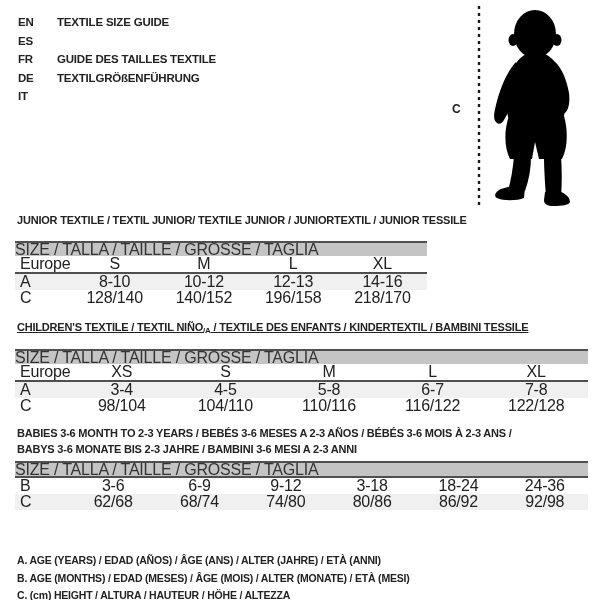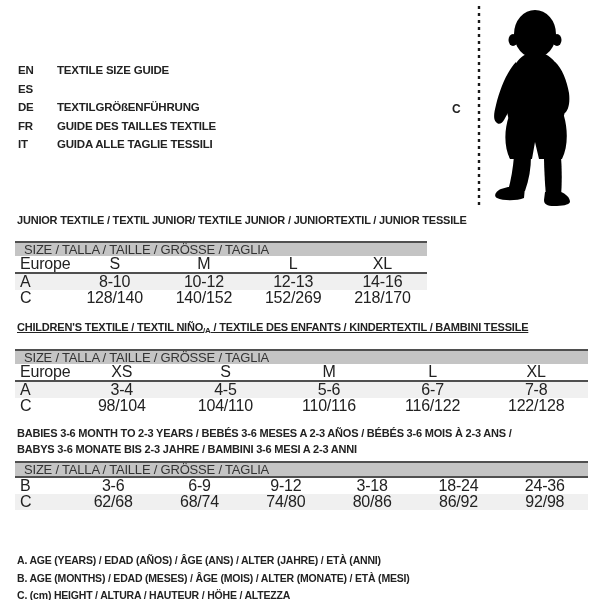--- a/index.html
+++ b/index.html
@@ -1,38 +1,38 @@
 <!DOCTYPE html>
 <html><head>
 <meta charset="utf-8">
 <style>
   html,body{margin:0;padding:0;background:#fff;}
   .page{
     position:relative;width:600px;height:600px;background:#ffffff;overflow:hidden;
     font-family:"Liberation Sans",sans-serif;color:#222;letter-spacing:-0.2px;
   }
   
-  .lang{position:absolute;left:18px;top:13px;margin-top:48px;}
+  .lang{position:absolute;left:18px;top:13px;}
   .lang-row{display:flex;line-height:18.6px;font-size:11.5px;font-weight:700;}
   .lang-code{width:39px;}
   
   .figure{position:absolute;left:450px;top:4px;width:148px;height:206px;}
   .measure-line{position:absolute;left:27px;top:2px;height:202px;}
   .height-label{position:absolute;left:2px;top:98px;font-size:12px;font-weight:700;}
   .silhouette{position:absolute;left:38px;top:2px;}
   
   .sec-title{position:absolute;left:17px;font-size:11px;font-weight:700;line-height:16px;white-space:nowrap;}
   .sub{font-size:8px;vertical-align:-2px;}
   
   .size-table{position:absolute;left:15px;}
   .t-narrow{width:412px;}
   .t-wide{width:573px;}
   .size-bar{
     height:15px;background:#c4c4c4;border-top:2px solid #4f4f4f;
-    display:flex;align-items:center;padding-left:9px;font-size:13px;color:#333;
+    display:flex;align-items:center;padding-left:0;font-size:16px;color:#333;
     box-sizing:border-box;border-top-width:2px;
   }
   .t-row{display:flex;align-items:center;height:16px;font-size:16px;box-sizing:border-box;}
   .t-row.rule{border-top:2px solid #4f4f4f;height:18px;}
   .t-row.shade{background:#f0f0f0;}
   .lbl{width:55px;padding-left:5px;box-sizing:border-box;}
   .cell{flex:1;text-align:center;}
   
   .notes{position:absolute;left:17px;top:552px;font-size:10.5px;font-weight:700;line-height:17.6px;white-space:nowrap;}
 </style>
@@ -43,30 +43,29 @@
 
   <div class="lang">
     <div class="lang-row">
       <span class="lang-code">EN</span>
       <span class="lang-label">TEXTILE SIZE GUIDE</span>
     </div>
     <div class="lang-row">
       <span class="lang-code">ES</span>
     </div>
     <div class="lang-row">
+      <span class="lang-code">FR</span>
+      <span class="lang-label">GUIDE DES TAILLES TEXTILE</span>
+    </div>
+    <div class="lang-row">
       <span class="lang-code">DE</span>
       <span class="lang-label">TEXTILGRÖßENFÜHRUNG</span>
     </div>
     <div class="lang-row">
-      <span class="lang-code">FR</span>
-      <span class="lang-label">GUIDE DES TAILLES TEXTILE</span>
-    </div>
-    <div class="lang-row">
       <span class="lang-code">IT</span>
-      <span class="lang-label">GUIDA ALLE TAGLIE TESSILI</span>
     </div>
   </div>
 
   <div class="figure">
     <span class="height-label">C</span>
     <svg class="measure-line" width="4" height="202" viewBox="0 0 4 202">
       <line x1="2" y1="0" x2="2" y2="202" stroke="#1a1a1a" stroke-width="2.4" stroke-dasharray="3 4"></line>
     </svg>
     <svg class="silhouette" width="106" height="202" viewBox="0 0 106 202">
       <g fill="#000000">
@@ -99,21 +98,21 @@
       <span class="lbl">A</span>
       <span class="cell">8-10</span>
       <span class="cell">10-12</span>
       <span class="cell">12-13</span>
       <span class="cell">14-16</span>
     </div>
     <div class="t-row">
       <span class="lbl">C</span>
       <span class="cell">128/140</span>
       <span class="cell">140/152</span>
-      <span class="cell">152/269</span>
+      <span class="cell">196/158</span>
       <span class="cell">218/170</span>
     </div>
   </div>
 
   <div class="sec-title" style="top:319px;text-decoration:underline;">
     <span>CHILDREN'S TEXTILE / TEXTIL NIÑO</span><span class="sub">/A</span><span> / TEXTILE DES ENFANTS / KINDERTEXTIL / BAMBINI TESSILE</span>
   </div>
   <div class="size-table t-wide" style="top:349px;">
     <div class="size-bar">SIZE / TALLA / TAILLE / GRÖSSE / TAGLIA</div>
     <div class="t-row">
@@ -121,21 +120,21 @@
       <span class="cell">XS</span>
       <span class="cell">S</span>
       <span class="cell">M</span>
       <span class="cell">L</span>
       <span class="cell">XL</span>
     </div>
     <div class="t-row rule shade">
       <span class="lbl">A</span>
       <span class="cell">3-4</span>
       <span class="cell">4-5</span>
-      <span class="cell">5-6</span>
+      <span class="cell">5-8</span>
       <span class="cell">6-7</span>
       <span class="cell">7-8</span>
     </div>
     <div class="t-row">
       <span class="lbl">C</span>
       <span class="cell">98/104</span>
       <span class="cell">104/110</span>
       <span class="cell">110/116</span>
       <span class="cell">116/122</span>
       <span class="cell">122/128</span>

